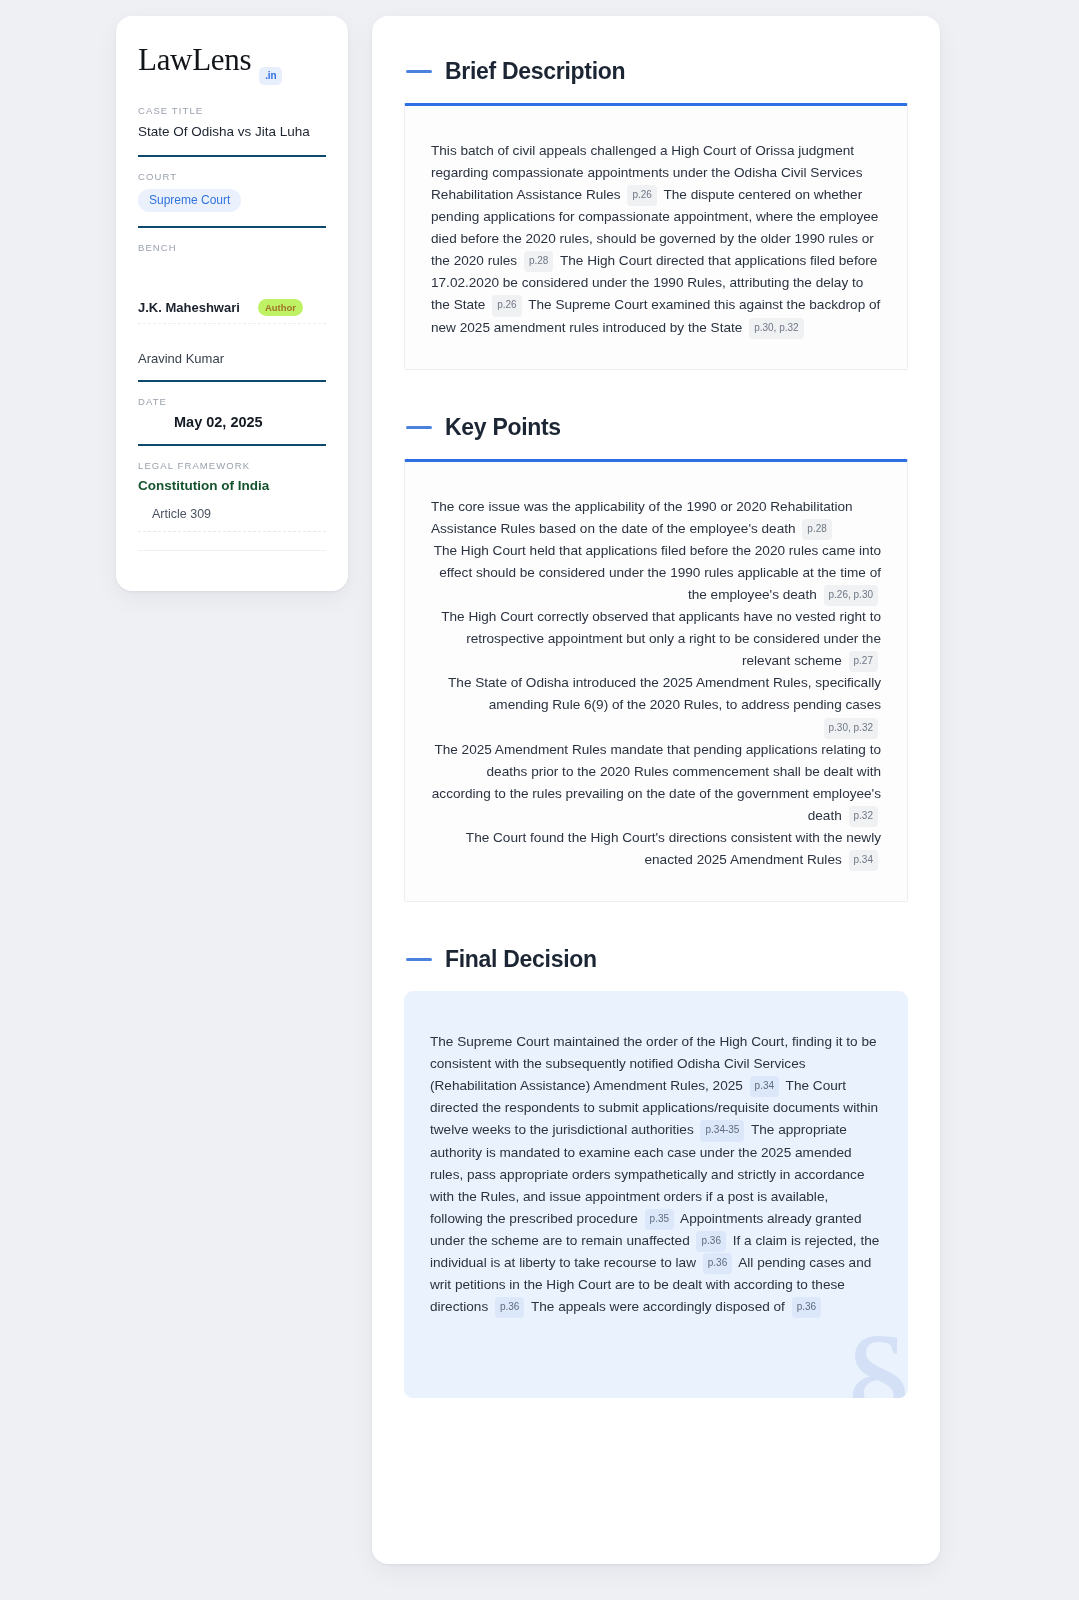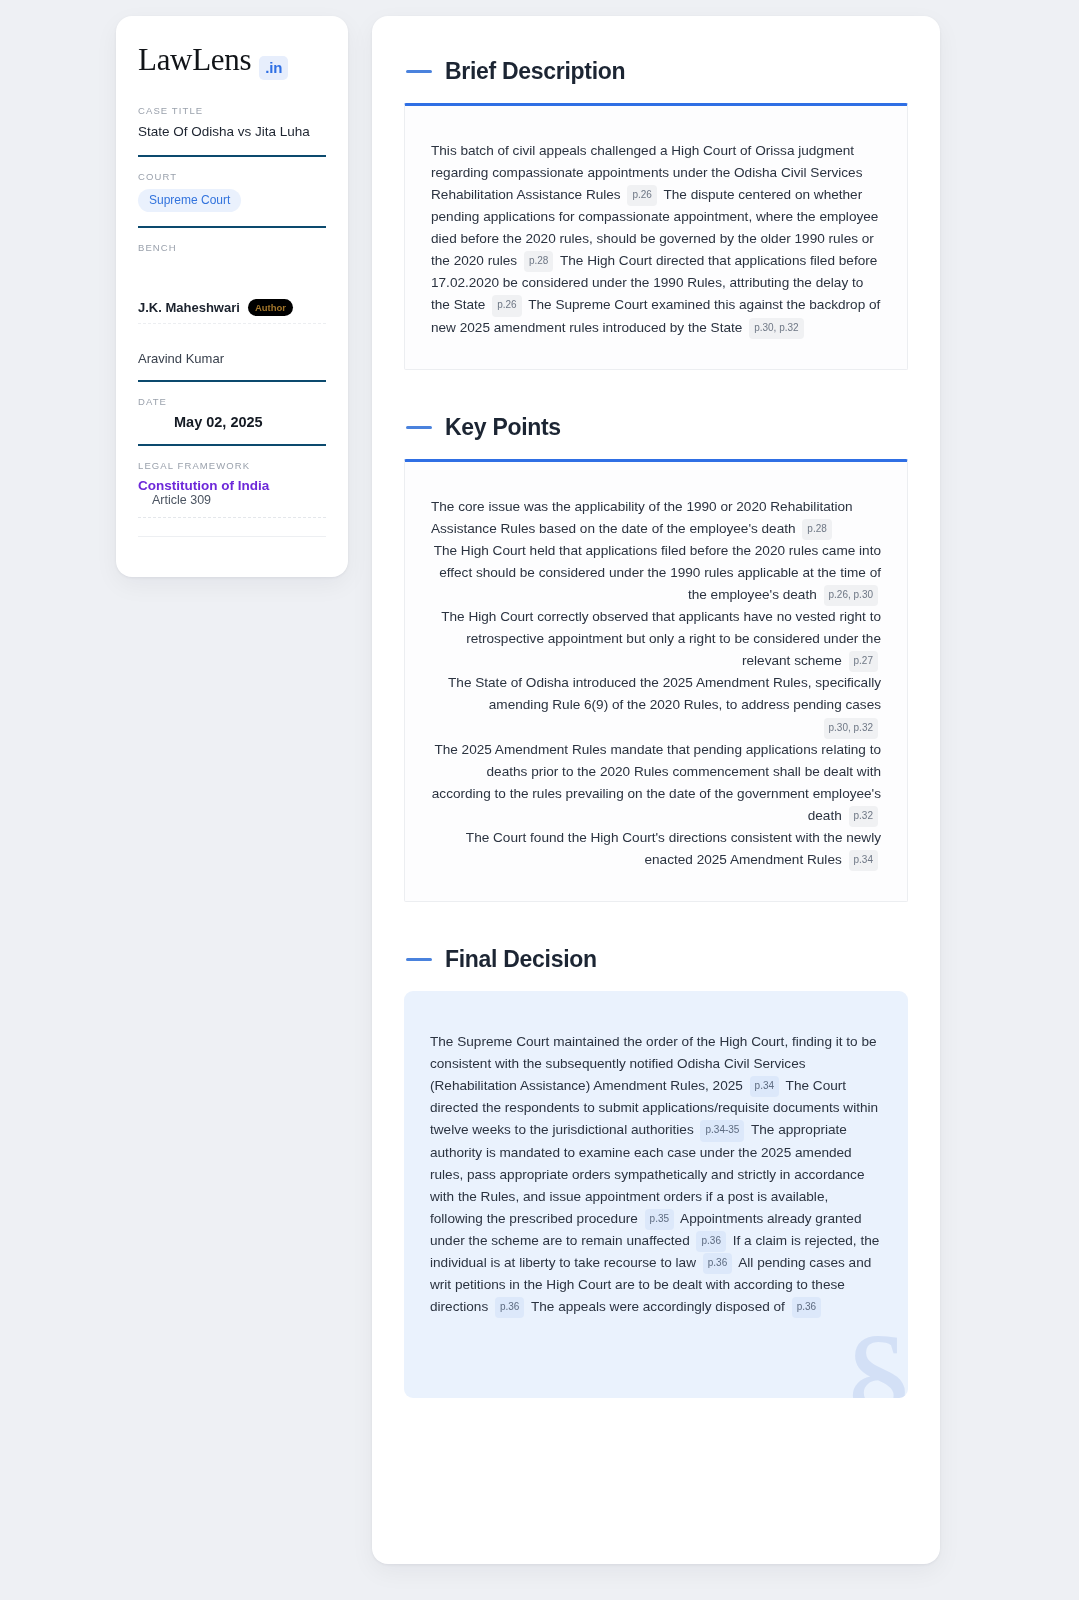--- a/index.html
+++ b/index.html
@@ -38,27 +38,27 @@
   .brand-name {
     font-family: "Liberation Serif", serif;
     font-size: 31px;
     line-height: 1;
     letter-spacing: -0.3px;
     color: #111418;
   }
   .brand-tld {
     background: #e7eefc;
     color: #2f6fe4;
-    font-size: 15px;
+    font-size: 10px;
     font-weight: 700;
     padding: 3px 6px 4px 6px;
     border-radius: 5px;
     letter-spacing: -0.2px;
     position: relative;
-    top: 8px;
+    top: 16px;
   }
 
   .field { padding-bottom: 14px; }
   .field + .field { border-top: 2px solid #0c4a6e; padding-top: 14px; }
   .field-label {
     font-size: 9.5px;
     letter-spacing: 1.1px;
     color: #9aa1ac;
     text-transform: uppercase;
     margin-bottom: 7px;
@@ -74,55 +74,55 @@
     background: #eaf1fd;
     color: #3273dd;
     font-size: 12px;
     font-weight: 500;
     padding: 4px 11px 5px 11px;
     border-radius: 999px;
   }
   .judge-row {
     display: flex;
     align-items: center;
-    gap: 8px;
+    gap: 18px;
     padding-bottom: 7px;
     border-bottom: 1px dashed #eceef1;
     margin-bottom: 7px;
     margin-top: 46px;
   }
   .judge-name {
     font-size: 13px;
     font-weight: 700;
     color: #1b222d;
   }
   .judge-name-plain {
     font-size: 13px;
     color: #39414d;
     margin-top: 27px;
   }
   .pill-author {
-    background: #000000;
+    background: #bef264;
     color: #a0742a;
     font-size: 9.5px;
     font-weight: 600;
     padding: 2.5px 7px 3px 7px;
     border-radius: 999px;
   }
   .date-value {
     font-size: 14.5px;
     font-weight: 700;
     color: #151b24;
     margin-left: 36px;
   }
   .framework-title {
     font-size: 13.5px;
     font-weight: 700;
-    color: #6d28d9;
-    margin-bottom: 0;
+    color: #14532d;
+    margin-bottom: 14px;
   }
   .framework-item {
     font-size: 12.5px;
     color: #4b5461;
     padding-left: 14px;
     padding-bottom: 10px;
     border-bottom: 1px dashed #e4e7eb;
   }
   .framework-end {
     border-top: 1px solid #edeff2;

